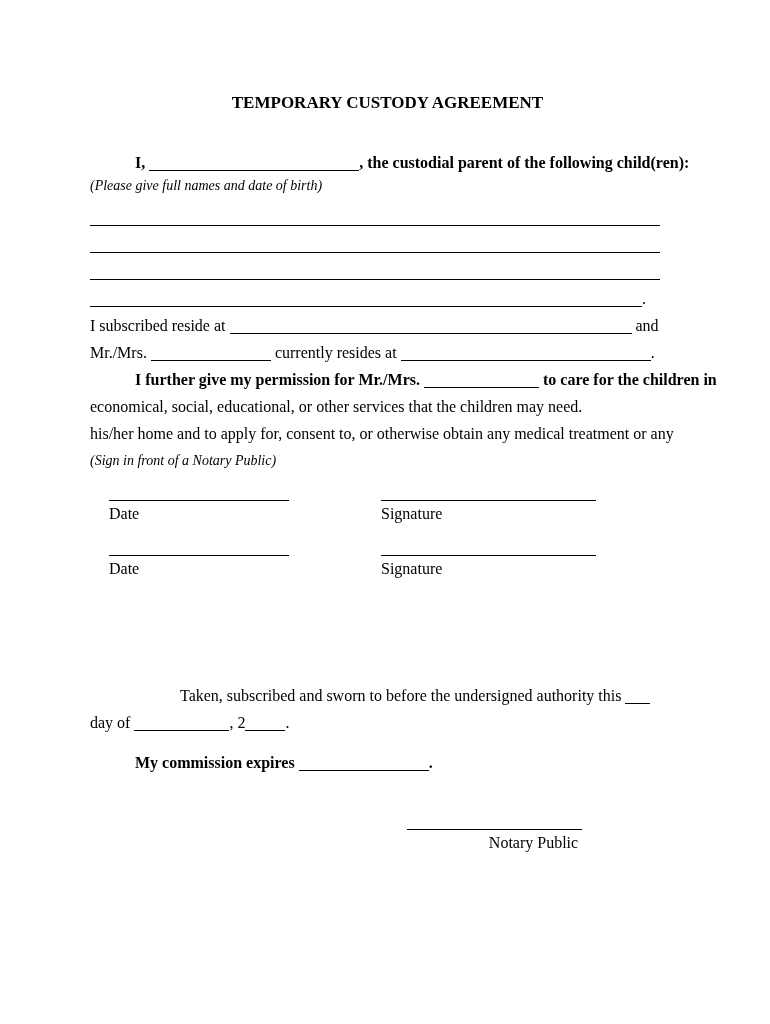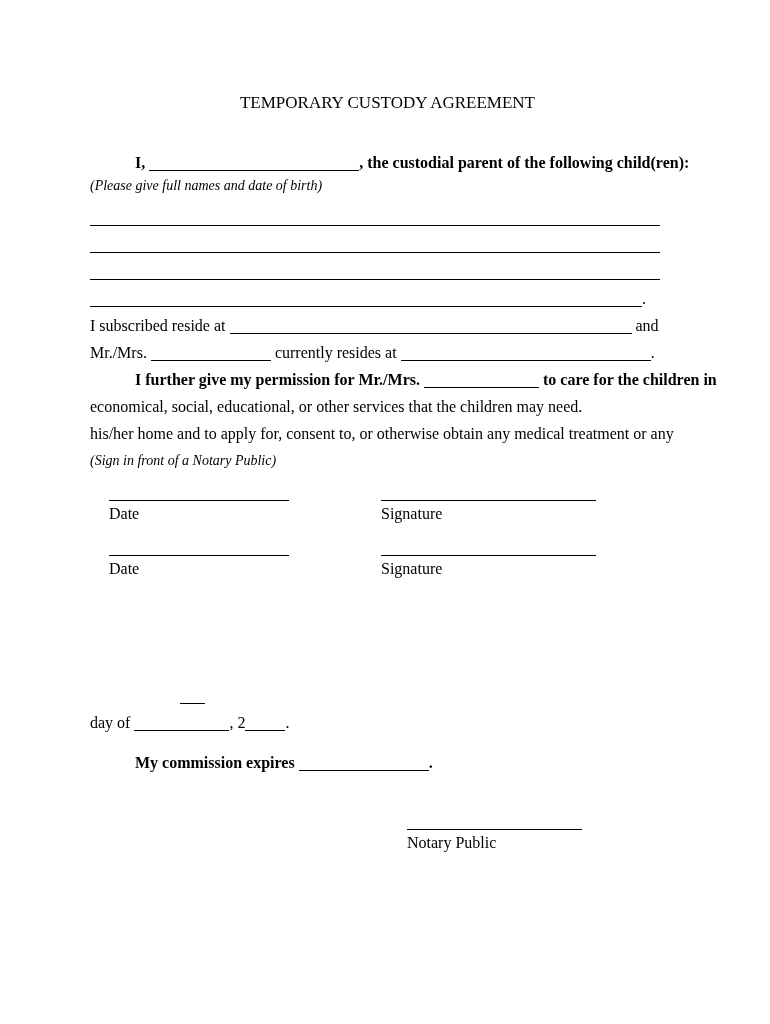--- a/index.html
+++ b/index.html
@@ -10,21 +10,21 @@
     color:#000;
   }
   .page {
     position:relative;
     width:770px; height:1024px;
     background:#fff;
     padding:93px 110px 0 90px;
     overflow:hidden;
   }
   .title {
-    font-size:17px; font-weight:normal;
+    font-size:17px; font-weight:bold;
     text-align:center; white-space:nowrap;
     margin-left:25px;
     margin-bottom:36px;
   }
   .line { font-size:16px; line-height:27px; white-space:nowrap; }
   .indent1 { padding-left:45px;font-weight:bold; }
   .indent2 { padding-left:90px; }
   .note { font-size:14px; line-height:20px;font-style:italic; }
   .small-paren { font-size:10.5px; }
   .blank {
@@ -44,21 +44,21 @@
   .custody-line { margin-top:0; }
   .line-gap { margin-top:5px; }
   .sig-note { margin-top:4px; }
   .sig-row { display:flex; margin-top:17px; }
   .sig-col-left  { margin-left:19px; width:180px; }
   .sig-col-right { margin-left:92px; width:215px; }
   .sig-line { border-bottom:1px solid #000; height:13px; }
   .sig-label { font-size:16px; line-height:25px; }
   .sworn { margin-top:101px; }
   .commission { margin-top:13px; }
-  .notary-block { margin-top:41px; margin-left:317px; }
+  .notary-block { margin-top:41px; margin-left:317px;text-align:center; }
   .notary-line { width:175px; border-bottom:1px solid #000; height:13px; }
   .notary-label { font-size:16px; line-height:25px; }
 </style>
 </head>
 <body>
 
 <div class="page">
 
   <h1 class="title">TEMPORARY CUSTODY AGREEMENT</h1>
 
@@ -102,21 +102,21 @@
     <div class="sig-col-left">
       <div class="sig-line"></div>
       <div class="sig-label">Date</div>
     </div>
     <div class="sig-col-right">
       <div class="sig-line"></div>
       <div class="sig-label">Signature</div>
     </div>
   </div>
 
-  <p class="line indent2 sworn"> <span class="blank w25"></span></p>
+  <p class="line indent2 sworn"><span>Taken, subscribed and sworn to before the undersigned authority this</span> <span class="blank w25"></span></p>
 
   <p class="line"><span>day of</span> <span class="blank w95"></span><span>, 2</span><span class="blank w40"></span><span>.</span></p>
 
   <p class="line indent1 commission"><span>My commission expires</span> <span class="blank w130"></span><span>.</span></p>
 
   <div class="notary-block">
     <div class="notary-line"></div>
     <div class="notary-label">Notary Public</div>
   </div>
 

